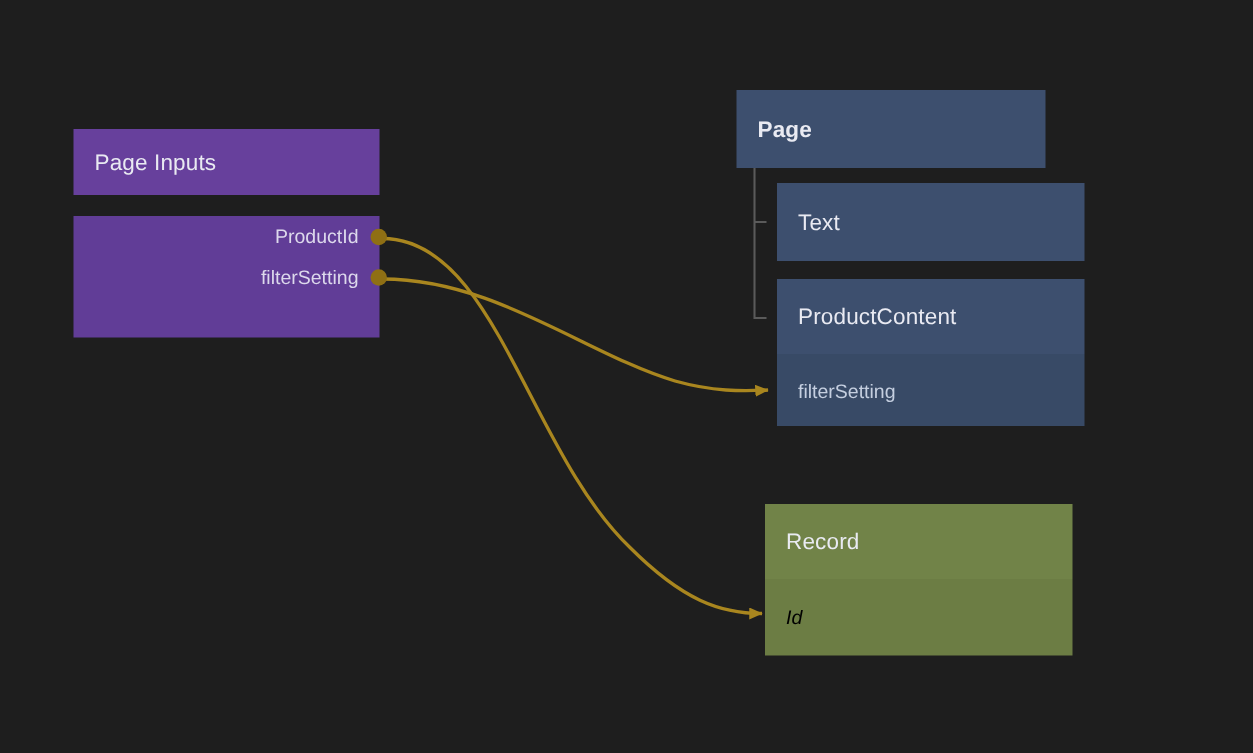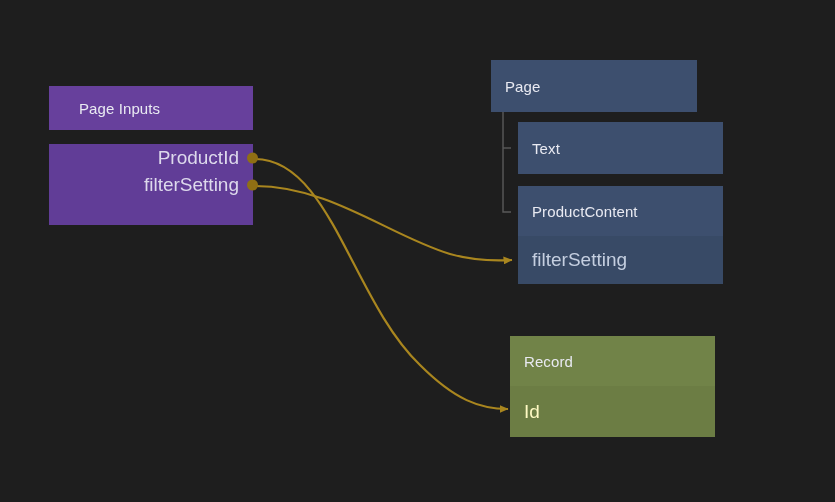--- a/index.html
+++ b/index.html
@@ -30,33 +30,33 @@
   }
   .node-body {
     box-sizing: border-box;
     position: relative;
   }
   .port-row {
     box-sizing: border-box;
     display: flex;
     align-items: center;
     position: relative;
-    font-size: 19px;
+    font-size: 13px;
   }
   
   #page-inputs {
     left: 49px;
     top: 86px;
     width: 204px;
     height: 125px;
   }
   #page-inputs .node-header {
     height: 44px;
     background: #67409c;
-    padding-left: 30px;
+    padding-left: 14px;
   }
   #page-inputs .node-body {
     height: 81px;
     background: #613d97;
   }
   #page-inputs .port-row {
     height: 27px;
     justify-content: flex-end;
     padding-right: 14px;
     color: #ddd9ec;
@@ -76,20 +76,21 @@
   #page-node {
     left: 491px;
     top: 60px;
     width: 206px;
     height: 52px;
   }
   #page-node .node-header {
     height: 52px;
     background: #3d4f6e;
     padding-left: 14px;
+    font-weight: bold;
   }
   #text-node {
     left: 518px;
     top: 122px;
     width: 205px;
     height: 52px;
   }
   #text-node .node-header {
     height: 52px;
     background: #3d4f6e;
@@ -129,21 +130,22 @@
     background: #718348;
     padding-left: 14px;
   }
   #record-node .node-body {
     height: 51px;
     background: #6c7d44;
   }
   #record-node .port-row {
     height: 51px;
     padding-left: 14px;
-    color: #fef9c3;
+    color: #000000;
+    font-style: italic;
   }
   
   #tree-bracket {
     position: absolute;
     left: 495px;
     top: 112px;
     width: 26px;
     height: 105px;
   }
   

